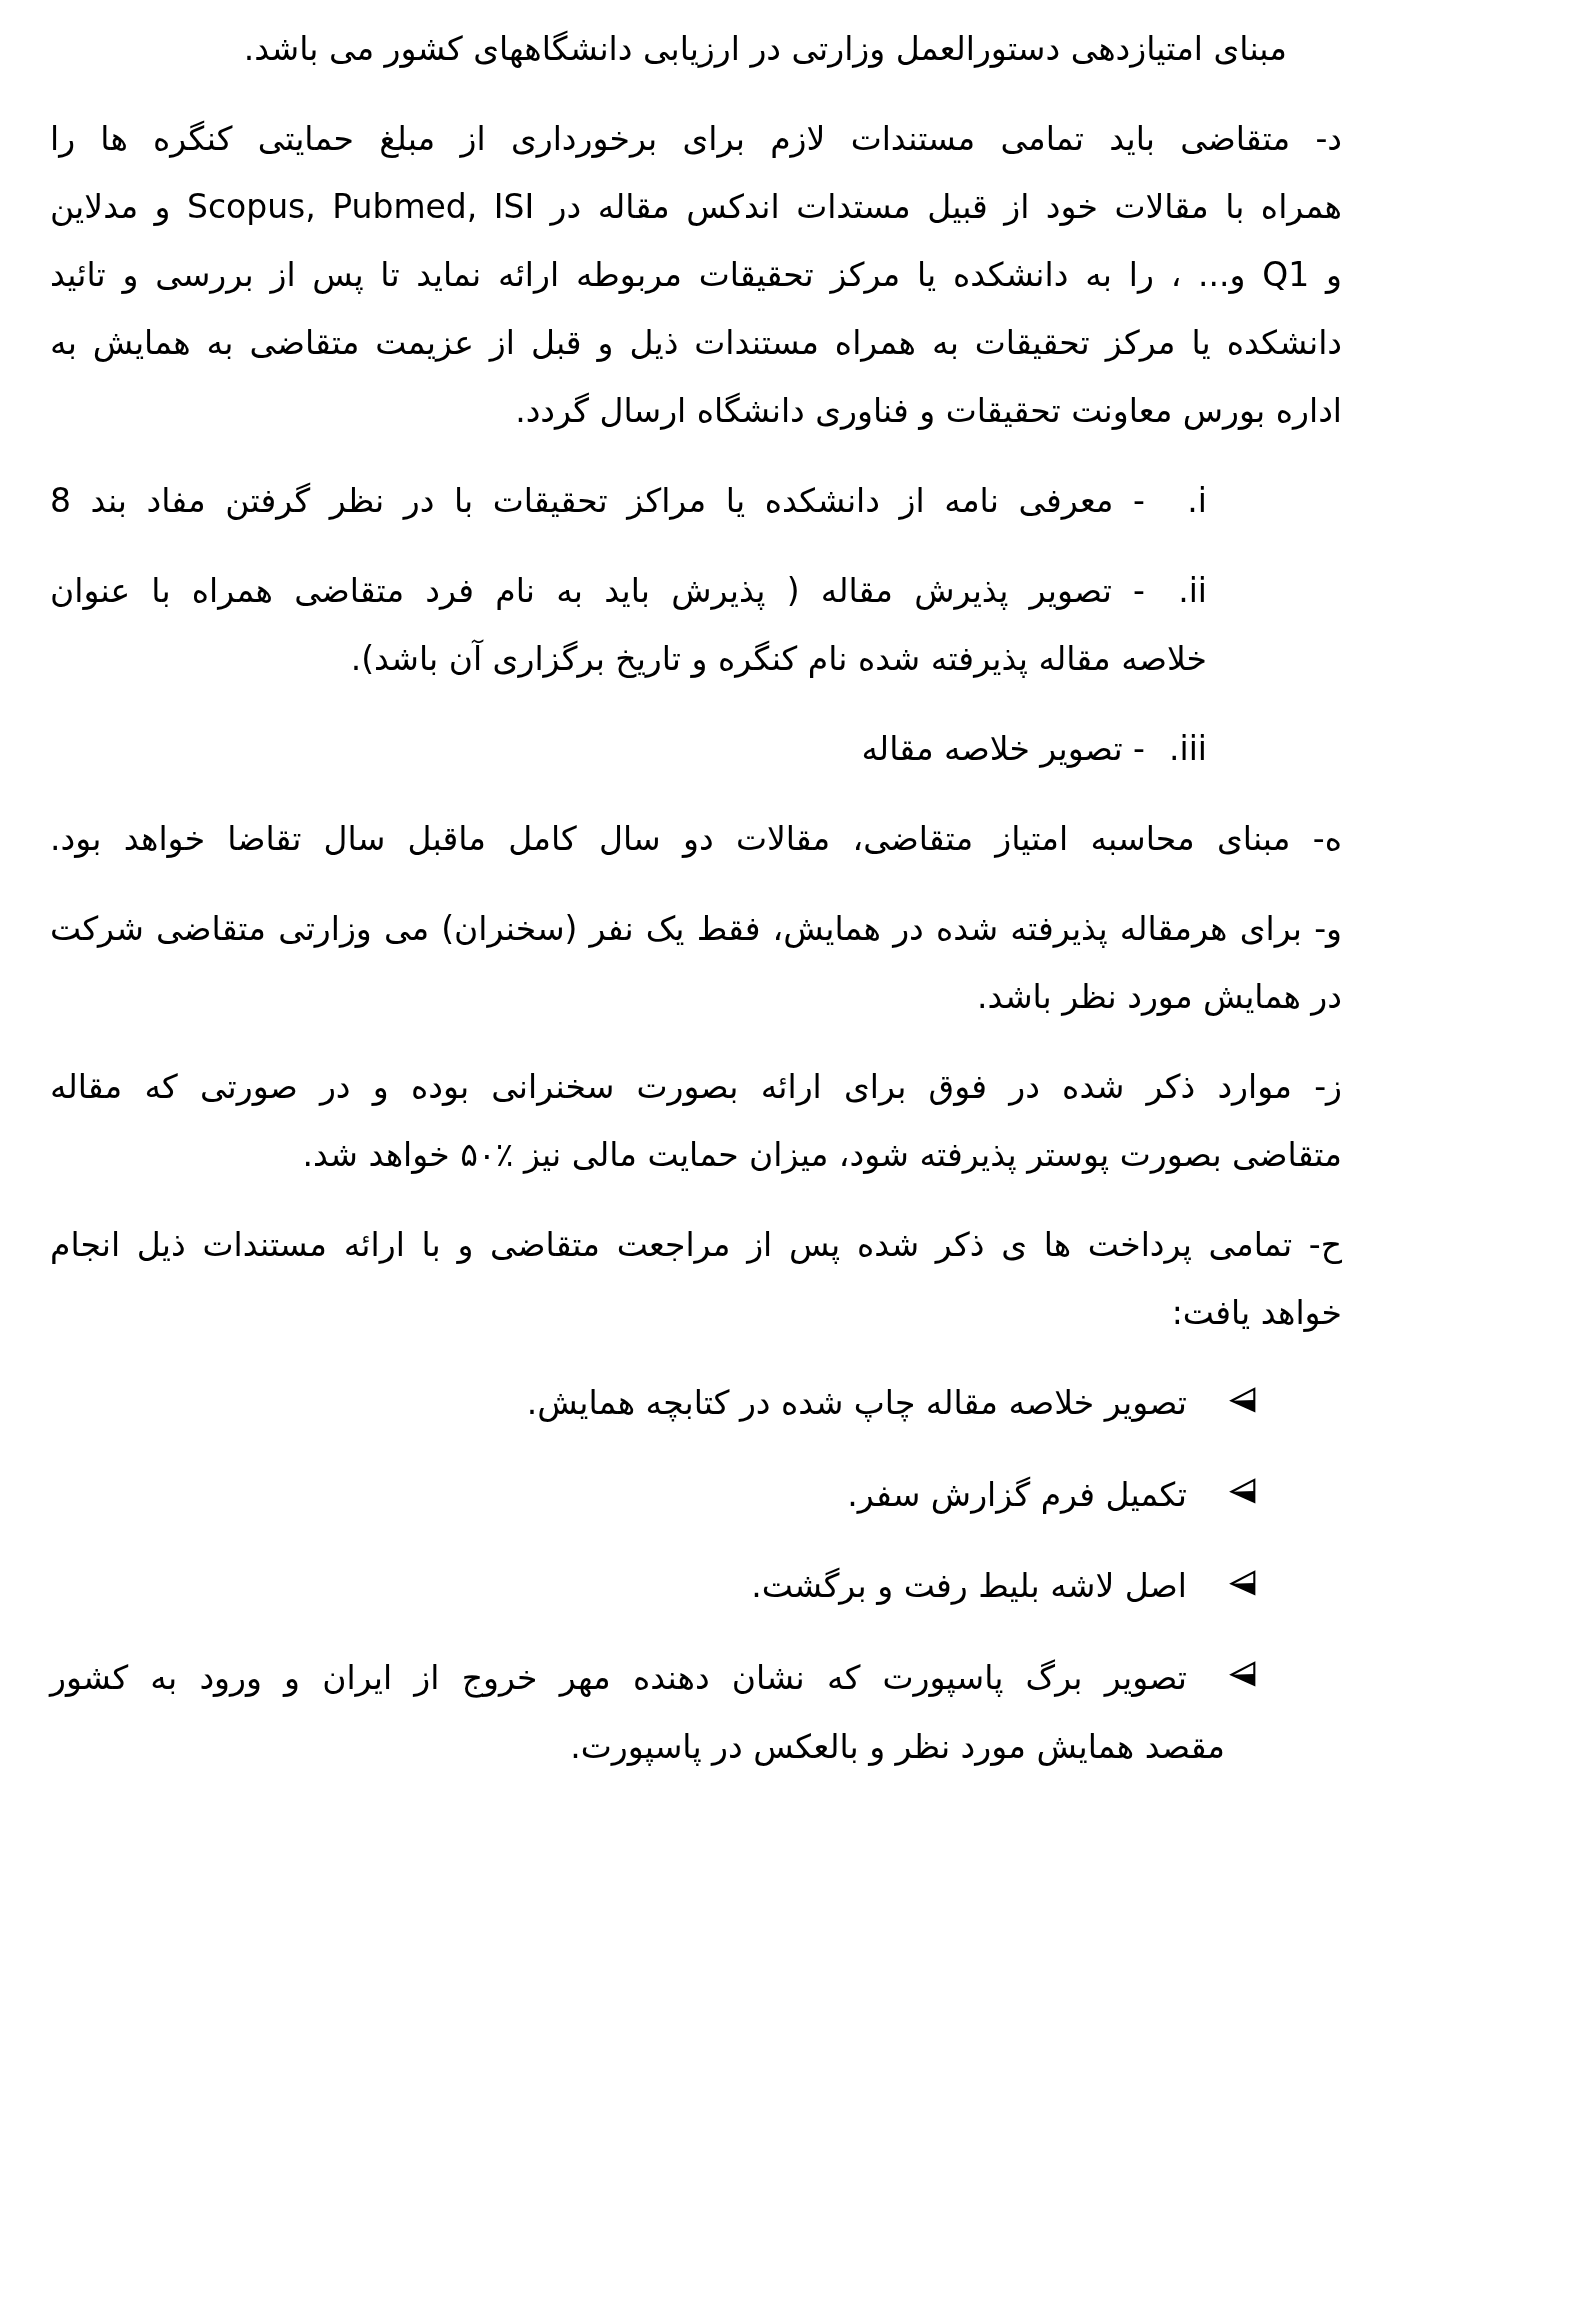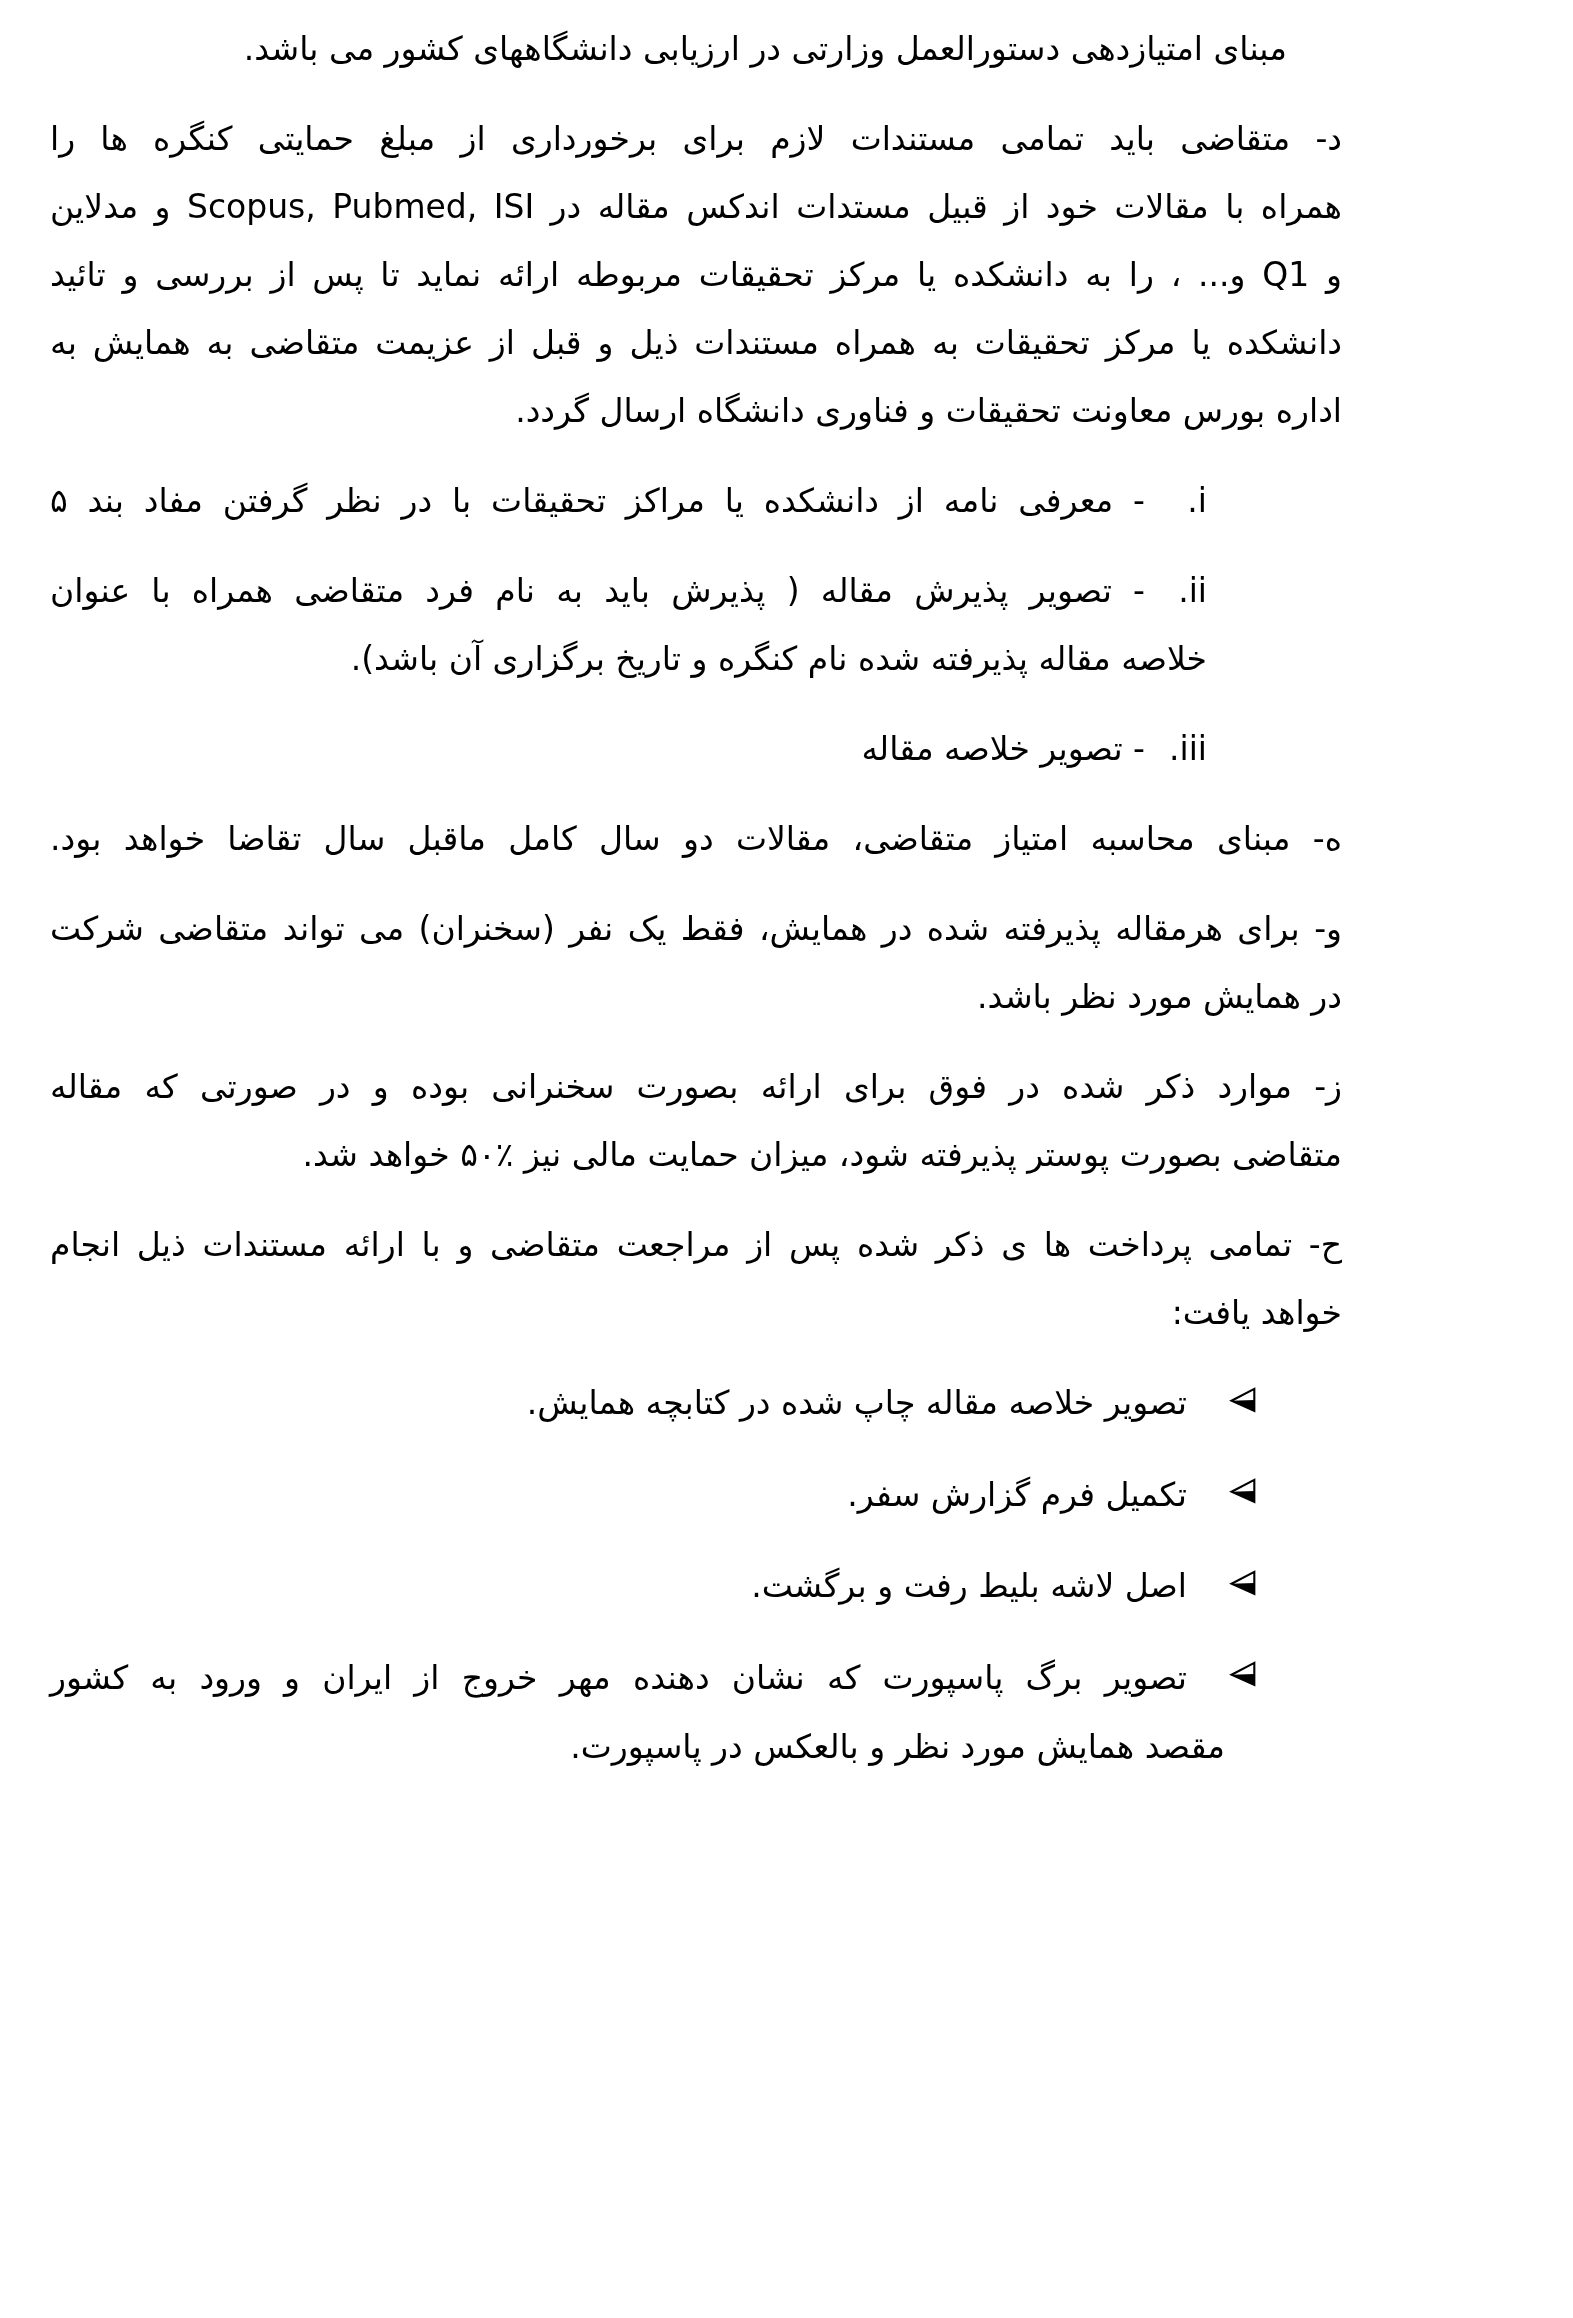--- a/index.html
+++ b/index.html
@@ -36,38 +36,38 @@
 
   <div class="para">
     <div class="line j">د- متقاضی باید تمامی مستندات لازم برای برخورداری از مبلغ حمایتی کنگره ها را</div>
     <div class="line j">همراه با مقالات خود از قبیل مستدات اندکس مقاله در Scopus, Pubmed, ISI و مدلاین</div>
     <div class="line j">و Q1 و... ، را به دانشکده یا مرکز تحقیقات مربوطه ارائه نماید تا پس از بررسی و تائید</div>
     <div class="line j">دانشکده یا مرکز تحقیقات به همراه مستندات ذیل و قبل از عزیمت متقاضی به همایش به</div>
     <div class="line">اداره بورس معاونت تحقیقات و فناوری دانشگاه ارسال گردد.</div>
   </div>
 
   <div class="para roman">
-    <div class="line j"><span class="rnum">i.</span><span>- معرفی نامه از دانشکده یا مراکز تحقیقات با در نظر گرفتن مفاد بند ۵</span></div>
+    <div class="line j"><span class="rnum">i.</span><span>- معرفی نامه از دانشکده یا مراکز تحقیقات با در نظر گرفتن مفاد بند 8</span></div>
   </div>
 
   <div class="para roman">
     <div class="line j"><span class="rnum">ii.</span><span>- تصویر پذیرش مقاله ( پذیرش باید به نام فرد متقاضی همراه با عنوان</span></div>
     <div class="line cont-ii">خلاصه مقاله پذیرفته شده نام کنگره و تاریخ برگزاری آن باشد).</div>
   </div>
 
   <div class="para roman">
     <div class="line"><span class="rnum">iii.</span><span>- تصویر خلاصه مقاله</span></div>
   </div>
 
   <div class="para">
     <div class="line j">ه- مبنای محاسبه امتیاز متقاضی، مقالات دو سال کامل ماقبل سال تقاضا خواهد بود.</div>
   </div>
 
   <div class="para">
-    <div class="line j">و- برای هرمقاله پذیرفته شده در همایش، فقط یک نفر (سخنران) می تواند متقاضی شرکت</div>
+    <div class="line j">و- برای هرمقاله پذیرفته شده در همایش، فقط یک نفر (سخنران) می وزارتی متقاضی شرکت</div>
     <div class="line">در همایش مورد نظر باشد.</div>
   </div>
 
   <div class="para">
     <div class="line j">ز- موارد ذکر شده در فوق برای ارائه بصورت سخنرانی بوده و در صورتی که مقاله</div>
     <div class="line">متقاضی بصورت پوستر پذیرفته شود، میزان حمایت مالی نیز ٪۵۰ خواهد شد.</div>
   </div>
 
   <div class="para">
     <div class="line j">ح- تمامی پرداخت ها ی ذکر شده پس از مراجعت متقاضی و با ارائه مستندات ذیل انجام</div>

